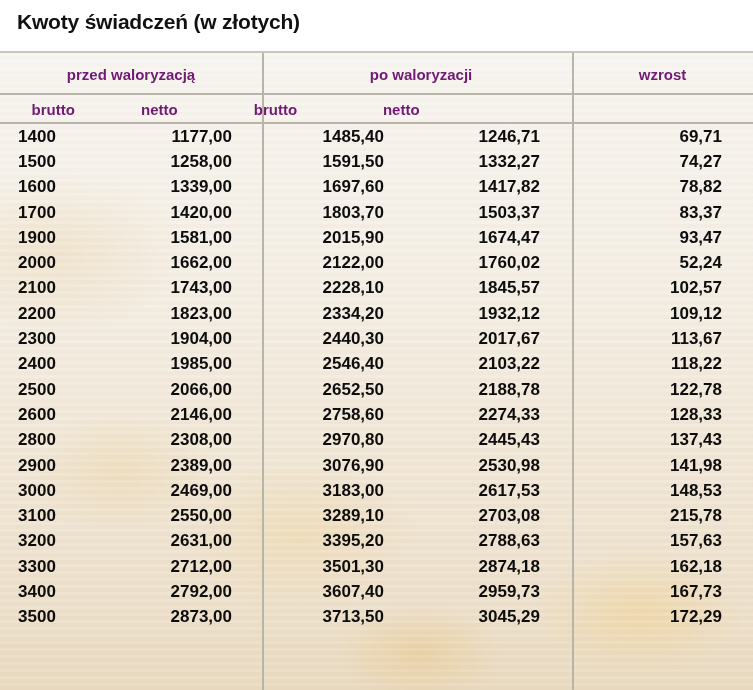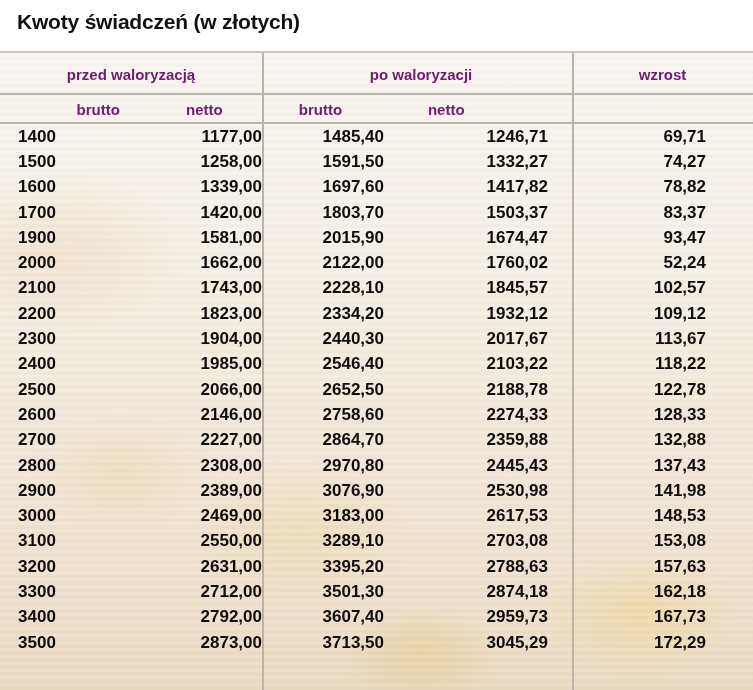--- a/index.html
+++ b/index.html
@@ -92,21 +92,20 @@
     height: 42px;
     display: flex;
   }
   .hdr2 {
     position: absolute;
     left: 0;
     top: 95px;
     width: 611px;
     height: 28px;
     display: flex;
-    margin-left: 45px;
   }
   .hdr-rule {
     position: absolute;
     left: 0;
     width: 753px;
     height: 2px;
     background: #b9b4a8;
   }
   .hdr-rule.r1 { top: 93px; }
   .hdr-rule.r2 { top: 122px; }
@@ -152,24 +151,24 @@
     align-items: center;
   }
   .cell {
     font-size: 17px;
     font-weight: bold;
     color: #0d0d0d;
     text-align: right;
     box-sizing: border-box;
   }
   .c1 { width: 131px; padding-right: 57px; text-align: center; }
-  .c2 { width: 131px; }
+  .c2 { width: 131px; padding-right: 30px; }
   .c3 { width: 155px; padding-right: 33px; padding-left: 14px; }
-  .c4 { width: 155px; padding-right: 24px; }
-  .c5 { width: 181px; padding-right: 47px; }
+  .c4 { width: 155px; padding-right: 32px; }
+  .c5 { width: 181px; padding-right: 31px; }
 </style>
 </head>
 <body>
 
 <div class="page">
 
   <div class="title-bar">
     <div class="title-text">Kwoty świadczeń (w złotych)</div>
     <div class="title-rule"></div>
   </div>
@@ -275,27 +274,20 @@
         <div class="cell c5">122,78</div>
       </div>
       <div class="row">
         <div class="cell c1">2600</div>
         <div class="cell c2">2146,00</div>
         <div class="cell c3">2758,60</div>
         <div class="cell c4">2274,33</div>
         <div class="cell c5">128,33</div>
       </div>
       <div class="row">
-        <div class="cell c1">2700</div>
-        <div class="cell c2">2227,00</div>
-        <div class="cell c3">2864,70</div>
-        <div class="cell c4">2359,88</div>
-        <div class="cell c5">132,88</div>
-      </div>
-      <div class="row">
         <div class="cell c1">2800</div>
         <div class="cell c2">2308,00</div>
         <div class="cell c3">2970,80</div>
         <div class="cell c4">2445,43</div>
         <div class="cell c5">137,43</div>
       </div>
       <div class="row">
         <div class="cell c1">2900</div>
         <div class="cell c2">2389,00</div>
         <div class="cell c3">3076,90</div>
@@ -307,21 +299,21 @@
         <div class="cell c2">2469,00</div>
         <div class="cell c3">3183,00</div>
         <div class="cell c4">2617,53</div>
         <div class="cell c5">148,53</div>
       </div>
       <div class="row">
         <div class="cell c1">3100</div>
         <div class="cell c2">2550,00</div>
         <div class="cell c3">3289,10</div>
         <div class="cell c4">2703,08</div>
-        <div class="cell c5">153,08</div>
+        <div class="cell c5">215,78</div>
       </div>
       <div class="row">
         <div class="cell c1">3200</div>
         <div class="cell c2">2631,00</div>
         <div class="cell c3">3395,20</div>
         <div class="cell c4">2788,63</div>
         <div class="cell c5">157,63</div>
       </div>
       <div class="row">
         <div class="cell c1">3300</div>

